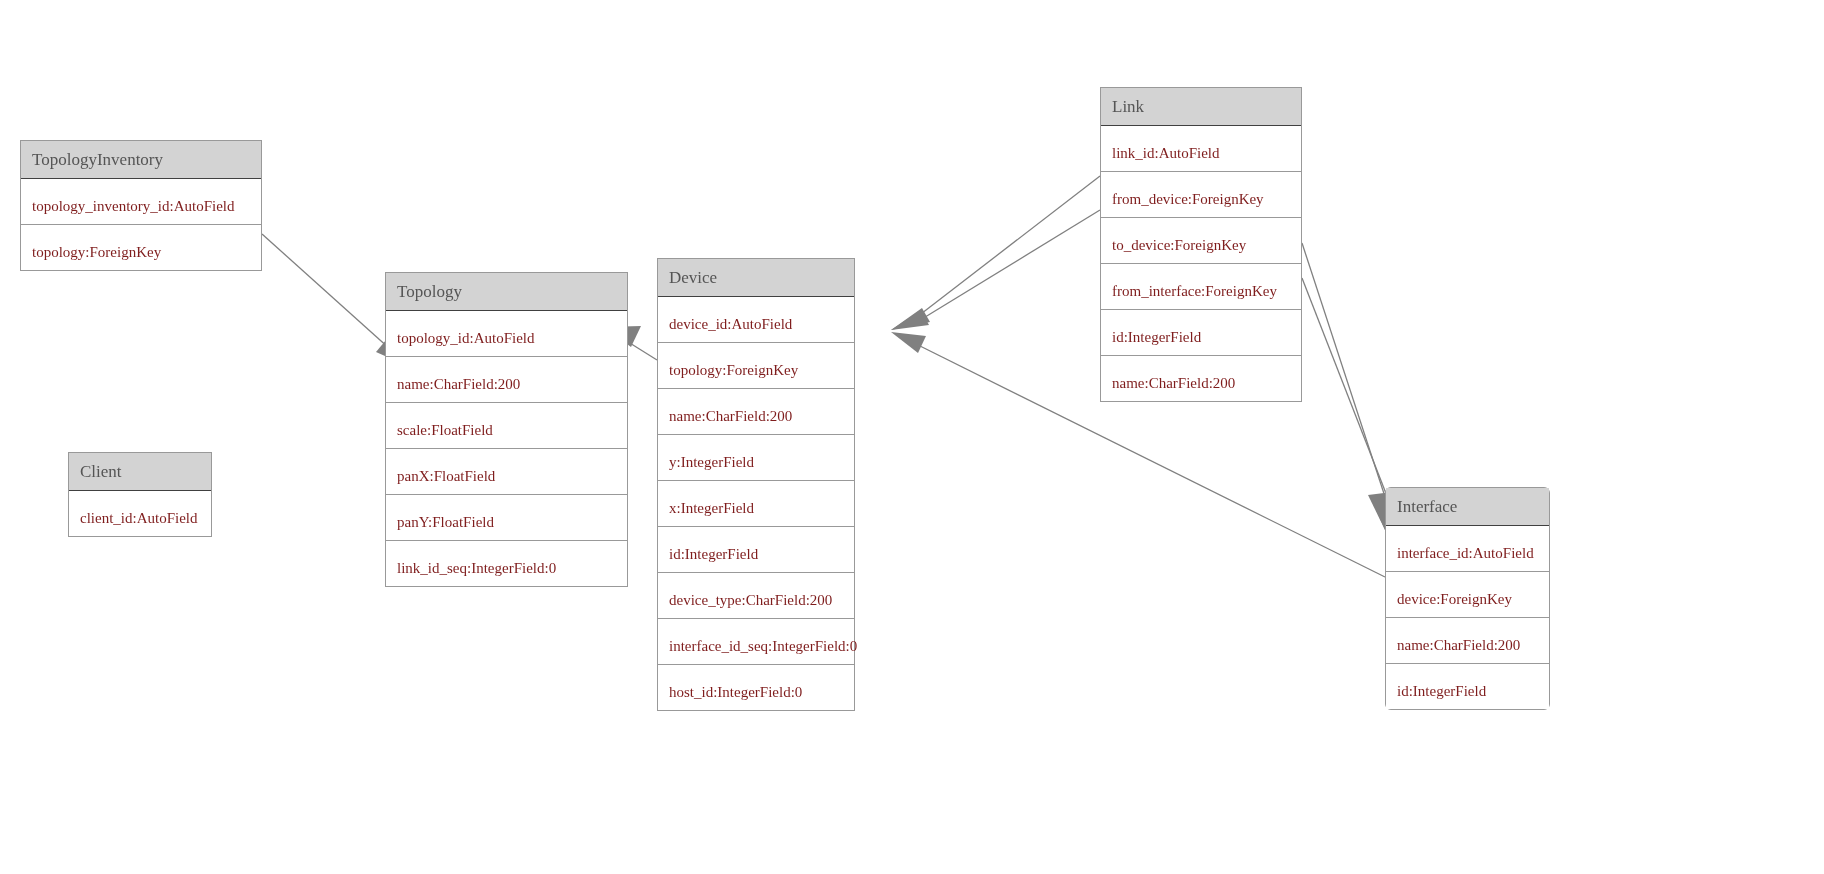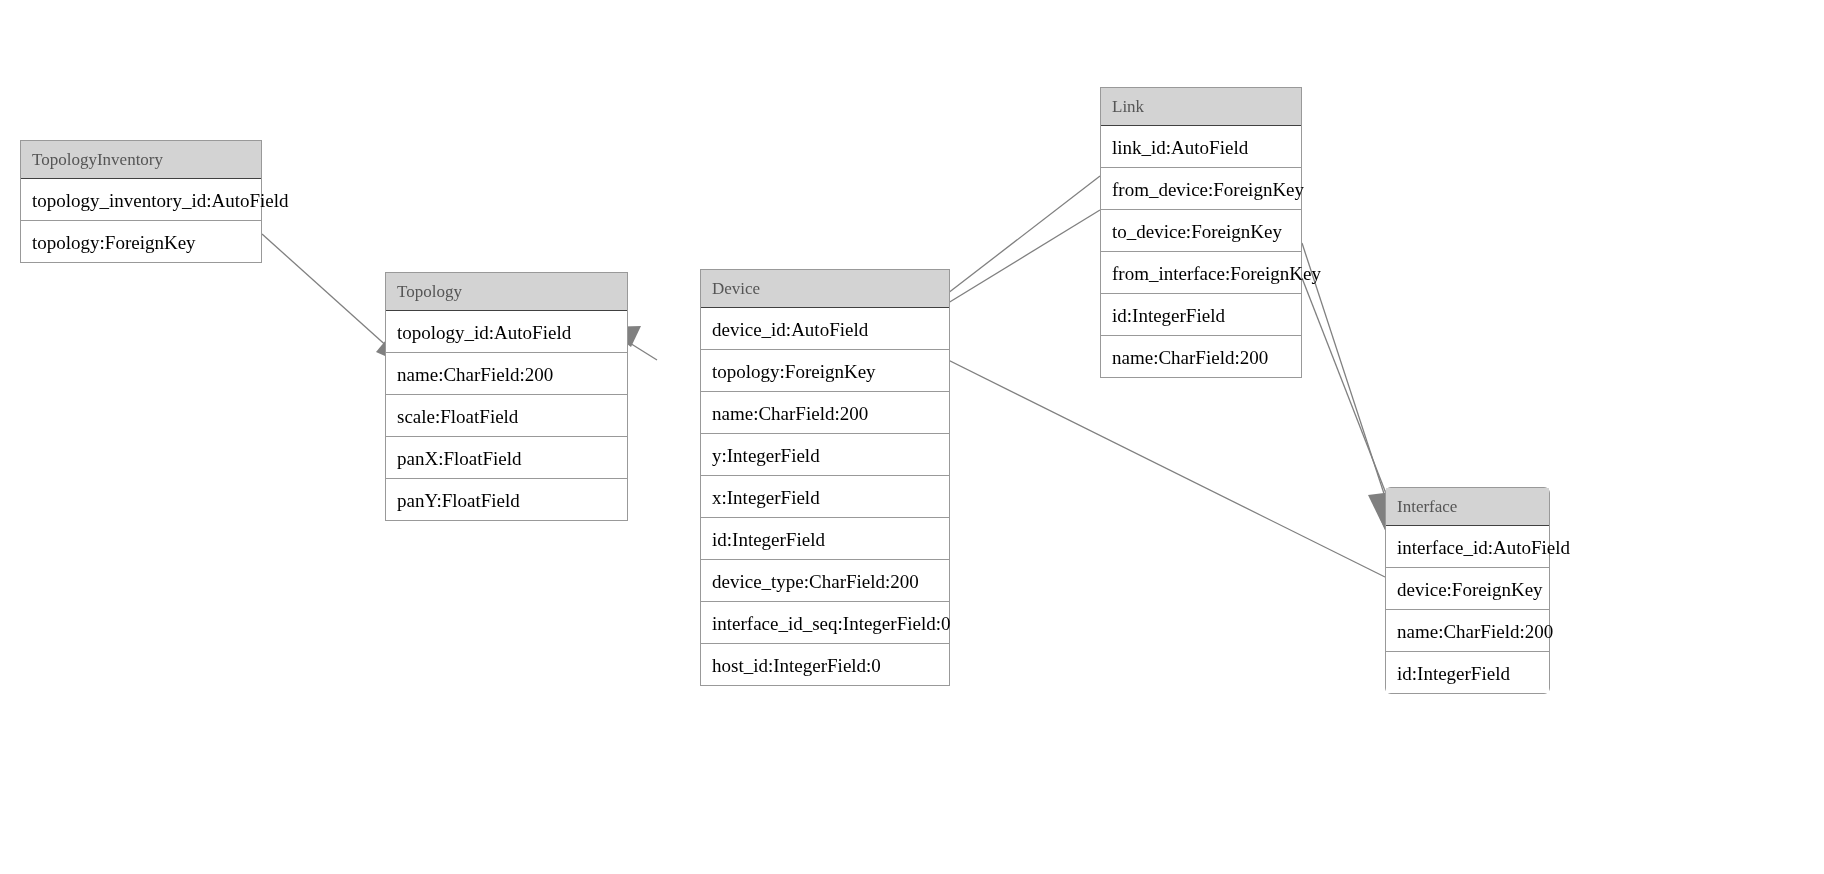--- a/index.html
+++ b/index.html
@@ -37,24 +37,24 @@
     color: #555555;
     font-size: 17px;
     line-height: 1;
     padding: 10px 0 10px 11px;
     white-space: nowrap;
   }
   .entity-field {
     box-sizing: border-box;
     border-bottom: 1px solid #999999;
     background: #ffffff;
-    color: #000000;
-    font-size: 19px;
+    color: #7f1d1d;
+    font-size: 15px;
     line-height: 1;
-    padding: 12px 0 10px 11px;
+    padding: 20px 0 10px 11px;
     white-space: nowrap;
   }
   .entity-field:last-child {
     border-bottom: none;
   }
 </style>
 </head>
 <body>
 
 <div id="canvas">
@@ -96,31 +96,36 @@
       <polygon points="1385,530 1370,496 1400,492" fill="#808080"></polygon>
     </g>
   </svg>
 
   <div class="entity" style="left:20px; top:140px; width:242px;">
     <div class="entity-header">TopologyInventory</div>
     <div class="entity-field">topology_inventory_id:AutoField</div>
     <div class="entity-field">topology:ForeignKey</div>
   </div>
 
+  <div class="entity" style="left:68px; top:452px; width:144px;">
+    <div class="entity-header">Client</div>
+    <div class="entity-field">client_id:AutoField</div>
+  </div>
 
   <div class="entity" style="left:385px; top:272px; width:243px;">
     <div class="entity-header">Topology</div>
     <div class="entity-field">topology_id:AutoField</div>
     <div class="entity-field">name:CharField:200</div>
     <div class="entity-field">scale:FloatField</div>
     <div class="entity-field">panX:FloatField</div>
     <div class="entity-field">panY:FloatField</div>
+    <div class="entity-field">link_id_seq:IntegerField:0</div>
   </div>
 
-  <div class="entity" style="left:657px; top:269px; width:250px;margin-left:43px;">
+  <div class="entity" style="left:657px; top:258px; width:198px;">
     <div class="entity-header">Device</div>
     <div class="entity-field">device_id:AutoField</div>
     <div class="entity-field">topology:ForeignKey</div>
     <div class="entity-field">name:CharField:200</div>
     <div class="entity-field">y:IntegerField</div>
     <div class="entity-field">x:IntegerField</div>
     <div class="entity-field">id:IntegerField</div>
     <div class="entity-field">device_type:CharField:200</div>
     <div class="entity-field">interface_id_seq:IntegerField:0</div>
     <div class="entity-field">host_id:IntegerField:0</div>

